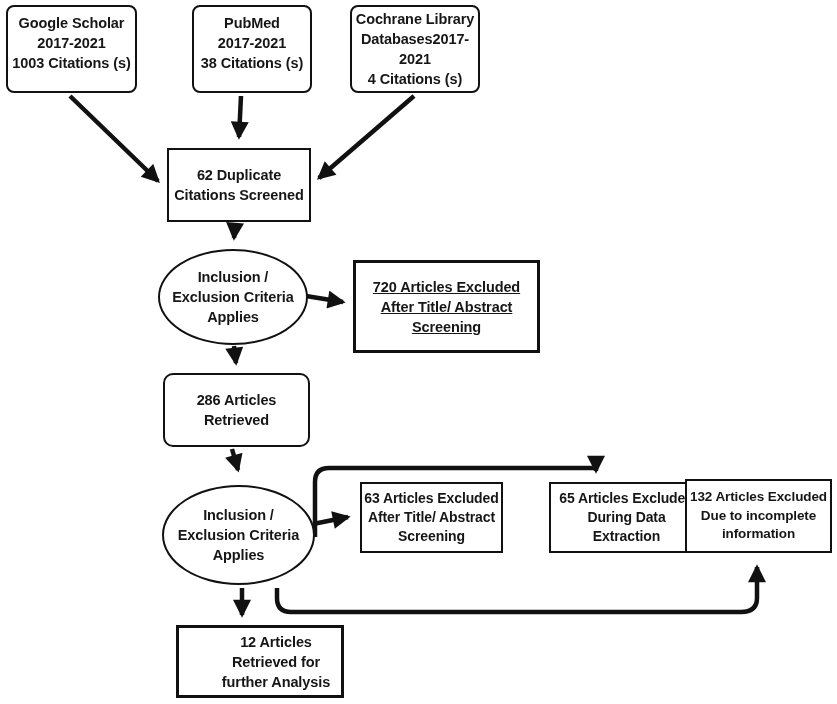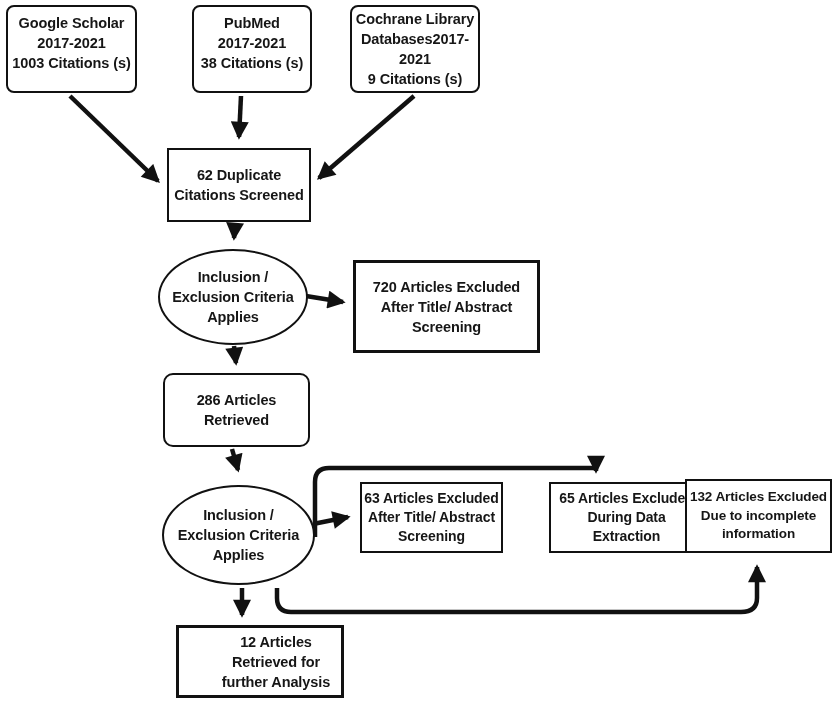--- a/index.html
+++ b/index.html
@@ -34,21 +34,21 @@
     text-align: center;
     background: var(--paper);
     color: #161616;
     font-weight: 700;
     font-size: 14.5px;
     line-height: 1.38;
     white-space: pre-line;
     letter-spacing: -0.1px;
   }
   .rect     { border: 2.5px solid var(--ink); }
-  .rect-thick { border: 3.5px solid var(--ink); }
+  .rect-thick { border: 3.5px solid var(--ink); text-decoration: underline; }
   .rounded  { border: 2.5px solid var(--ink); border-radius: 8px; }
   .ellipse  { border: 2px solid var(--ink); border-radius: 50%; }
   .lift     { padding-bottom: 13px; }
   .small-text { font-size: 13.5px; padding: 0 2px; }
   .mid-text { font-size: 14px; }
   
   .n-google   { left: 6px;   top: 5px;   width: 131px; height: 88px; }
   .n-pubmed   { left: 176px; top: 5px;   width: 120px; height: 88px; margin-left: 16px; }
   .n-cochrane { left: 350px; top: 5px;   width: 130px; height: 88px; }
   .n-dup39    { left: 167px; top: 148px; width: 144px; height: 74px; }
@@ -94,21 +94,21 @@
   <div class="node rounded lift n-pubmed">
     <span>PubMed
 2017-2021
 38 Citations (s)</span>
   </div>
 
   <div class="node rounded n-cochrane">
     <span>Cochrane Library
 Databases2017-
 2021
-9 Citations (s)</span>
+4 Citations (s)</span>
   </div>
 
   <div class="node rect n-dup39">
     <span>62 Duplicate
 Citations Screened</span>
   </div>
 
   <div class="node ellipse n-crit1">
     <span>Inclusion /
 Exclusion Criteria

